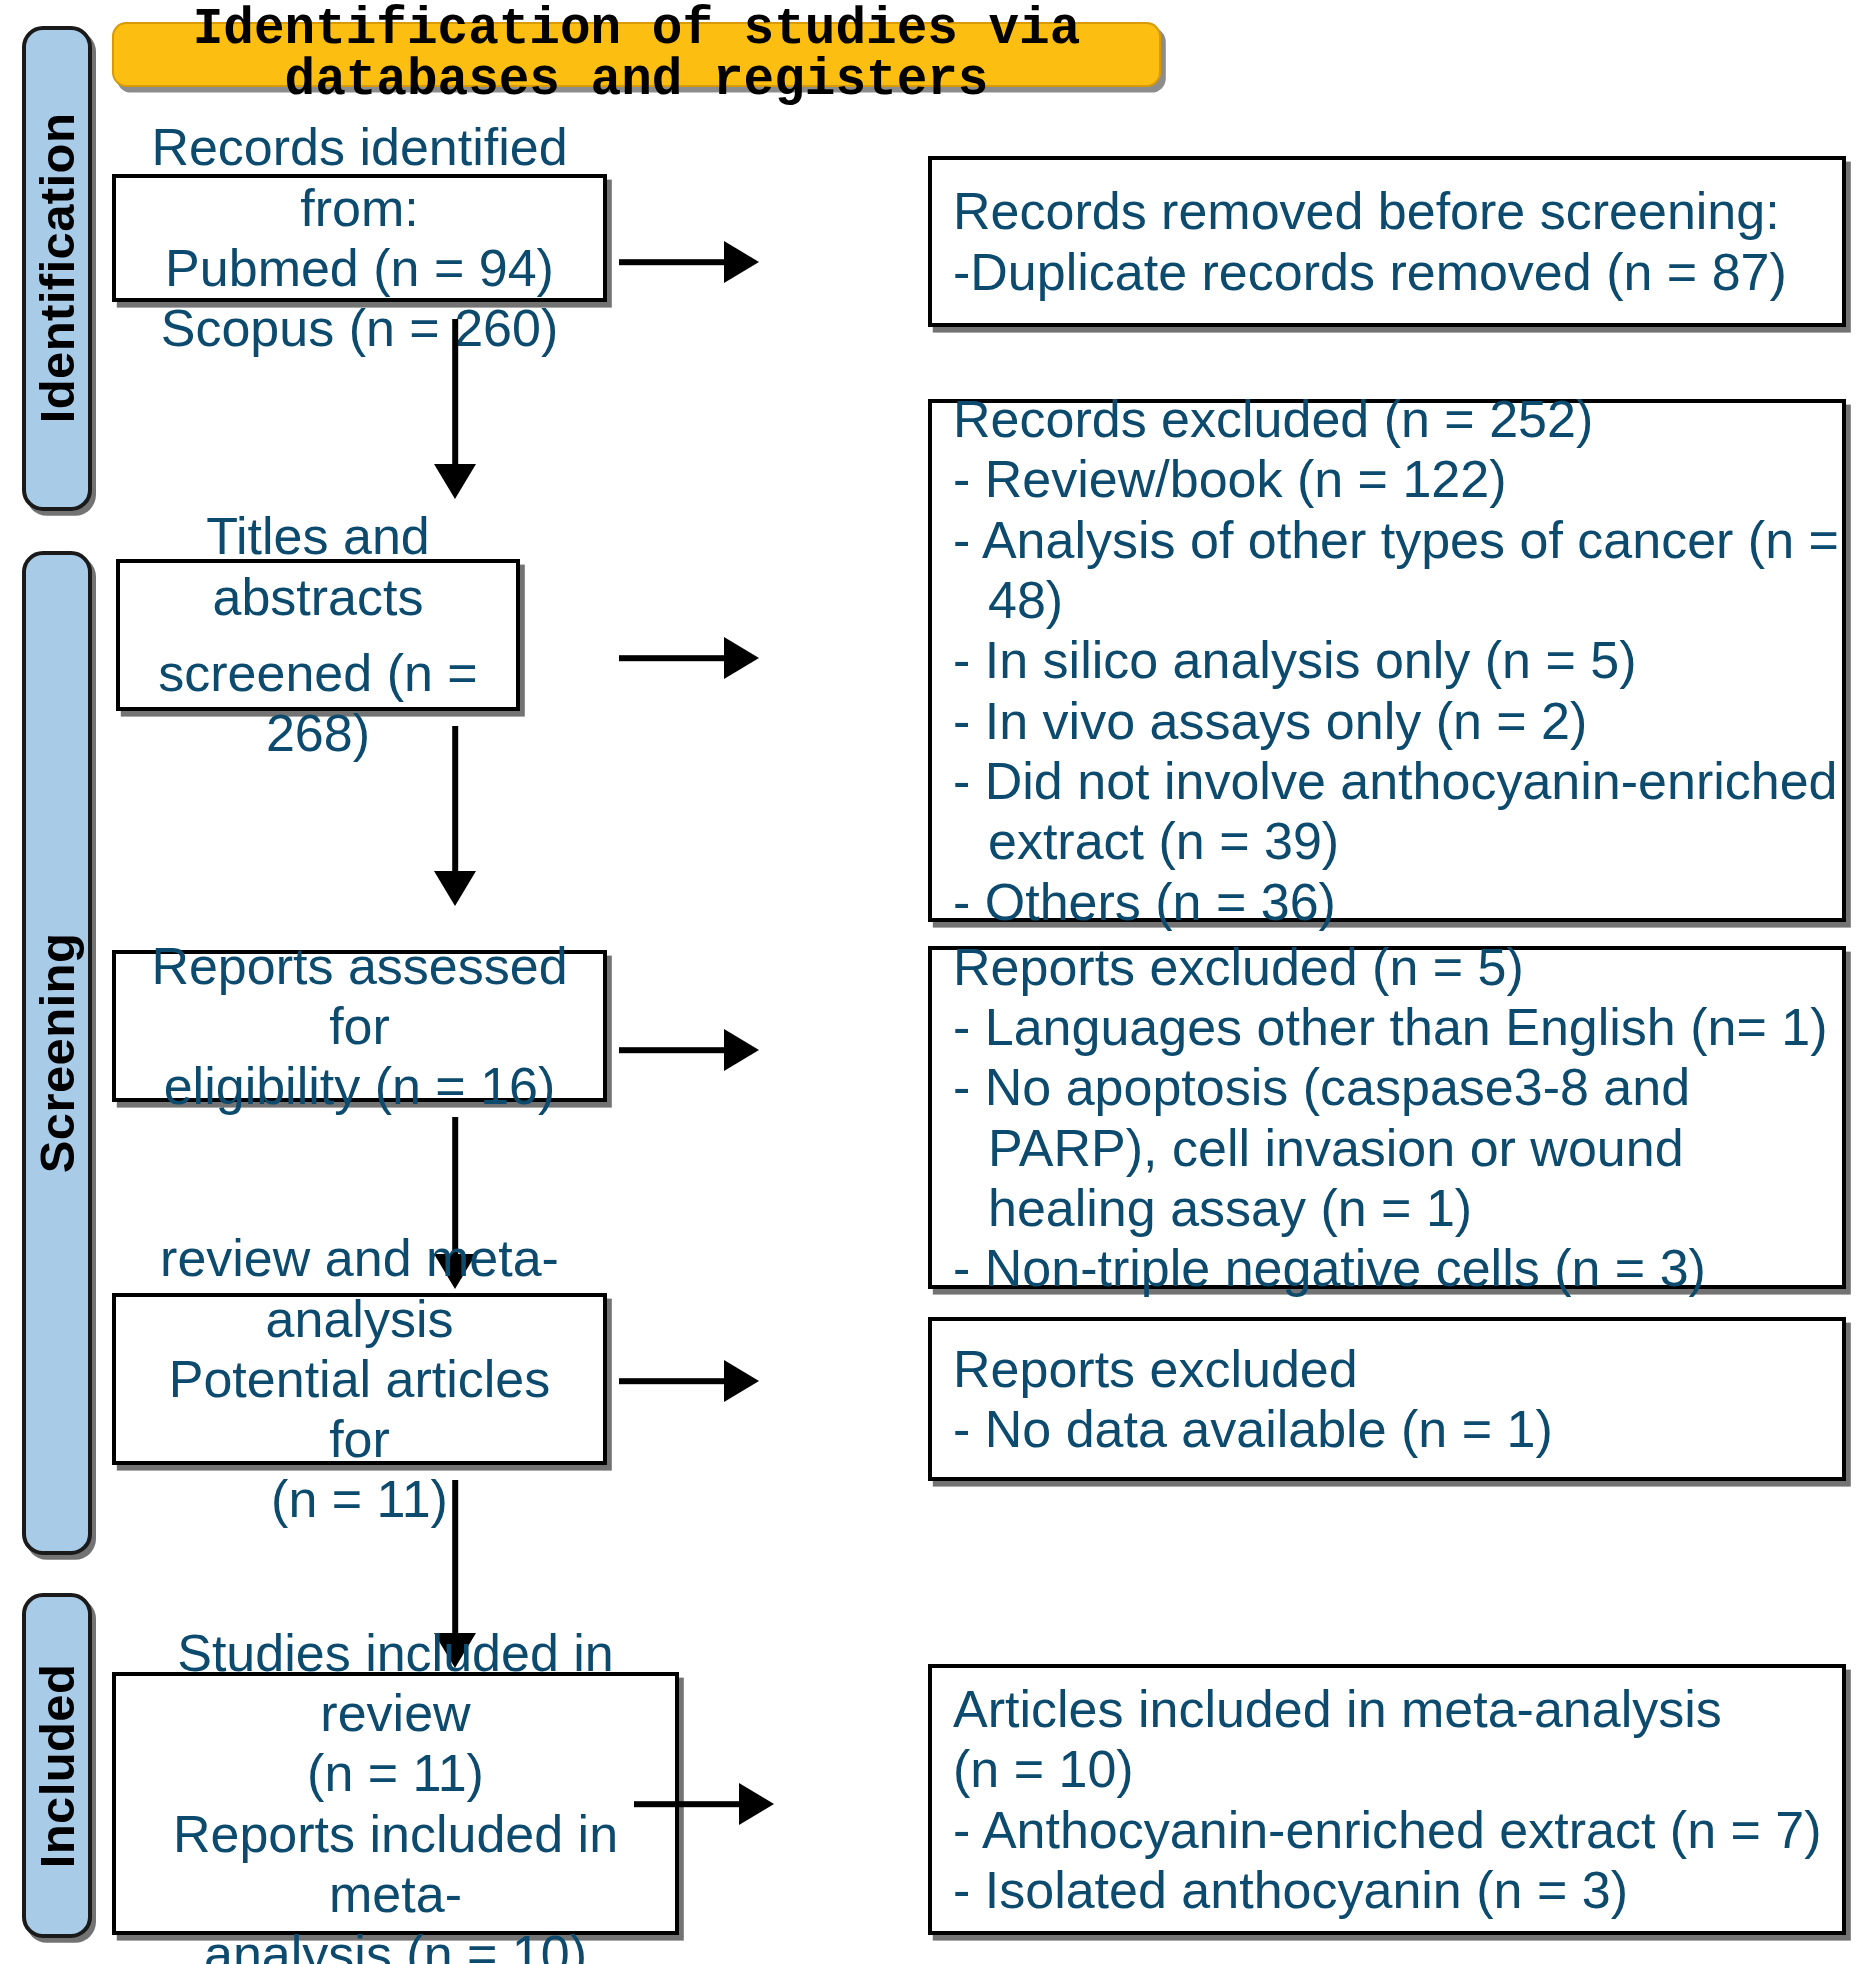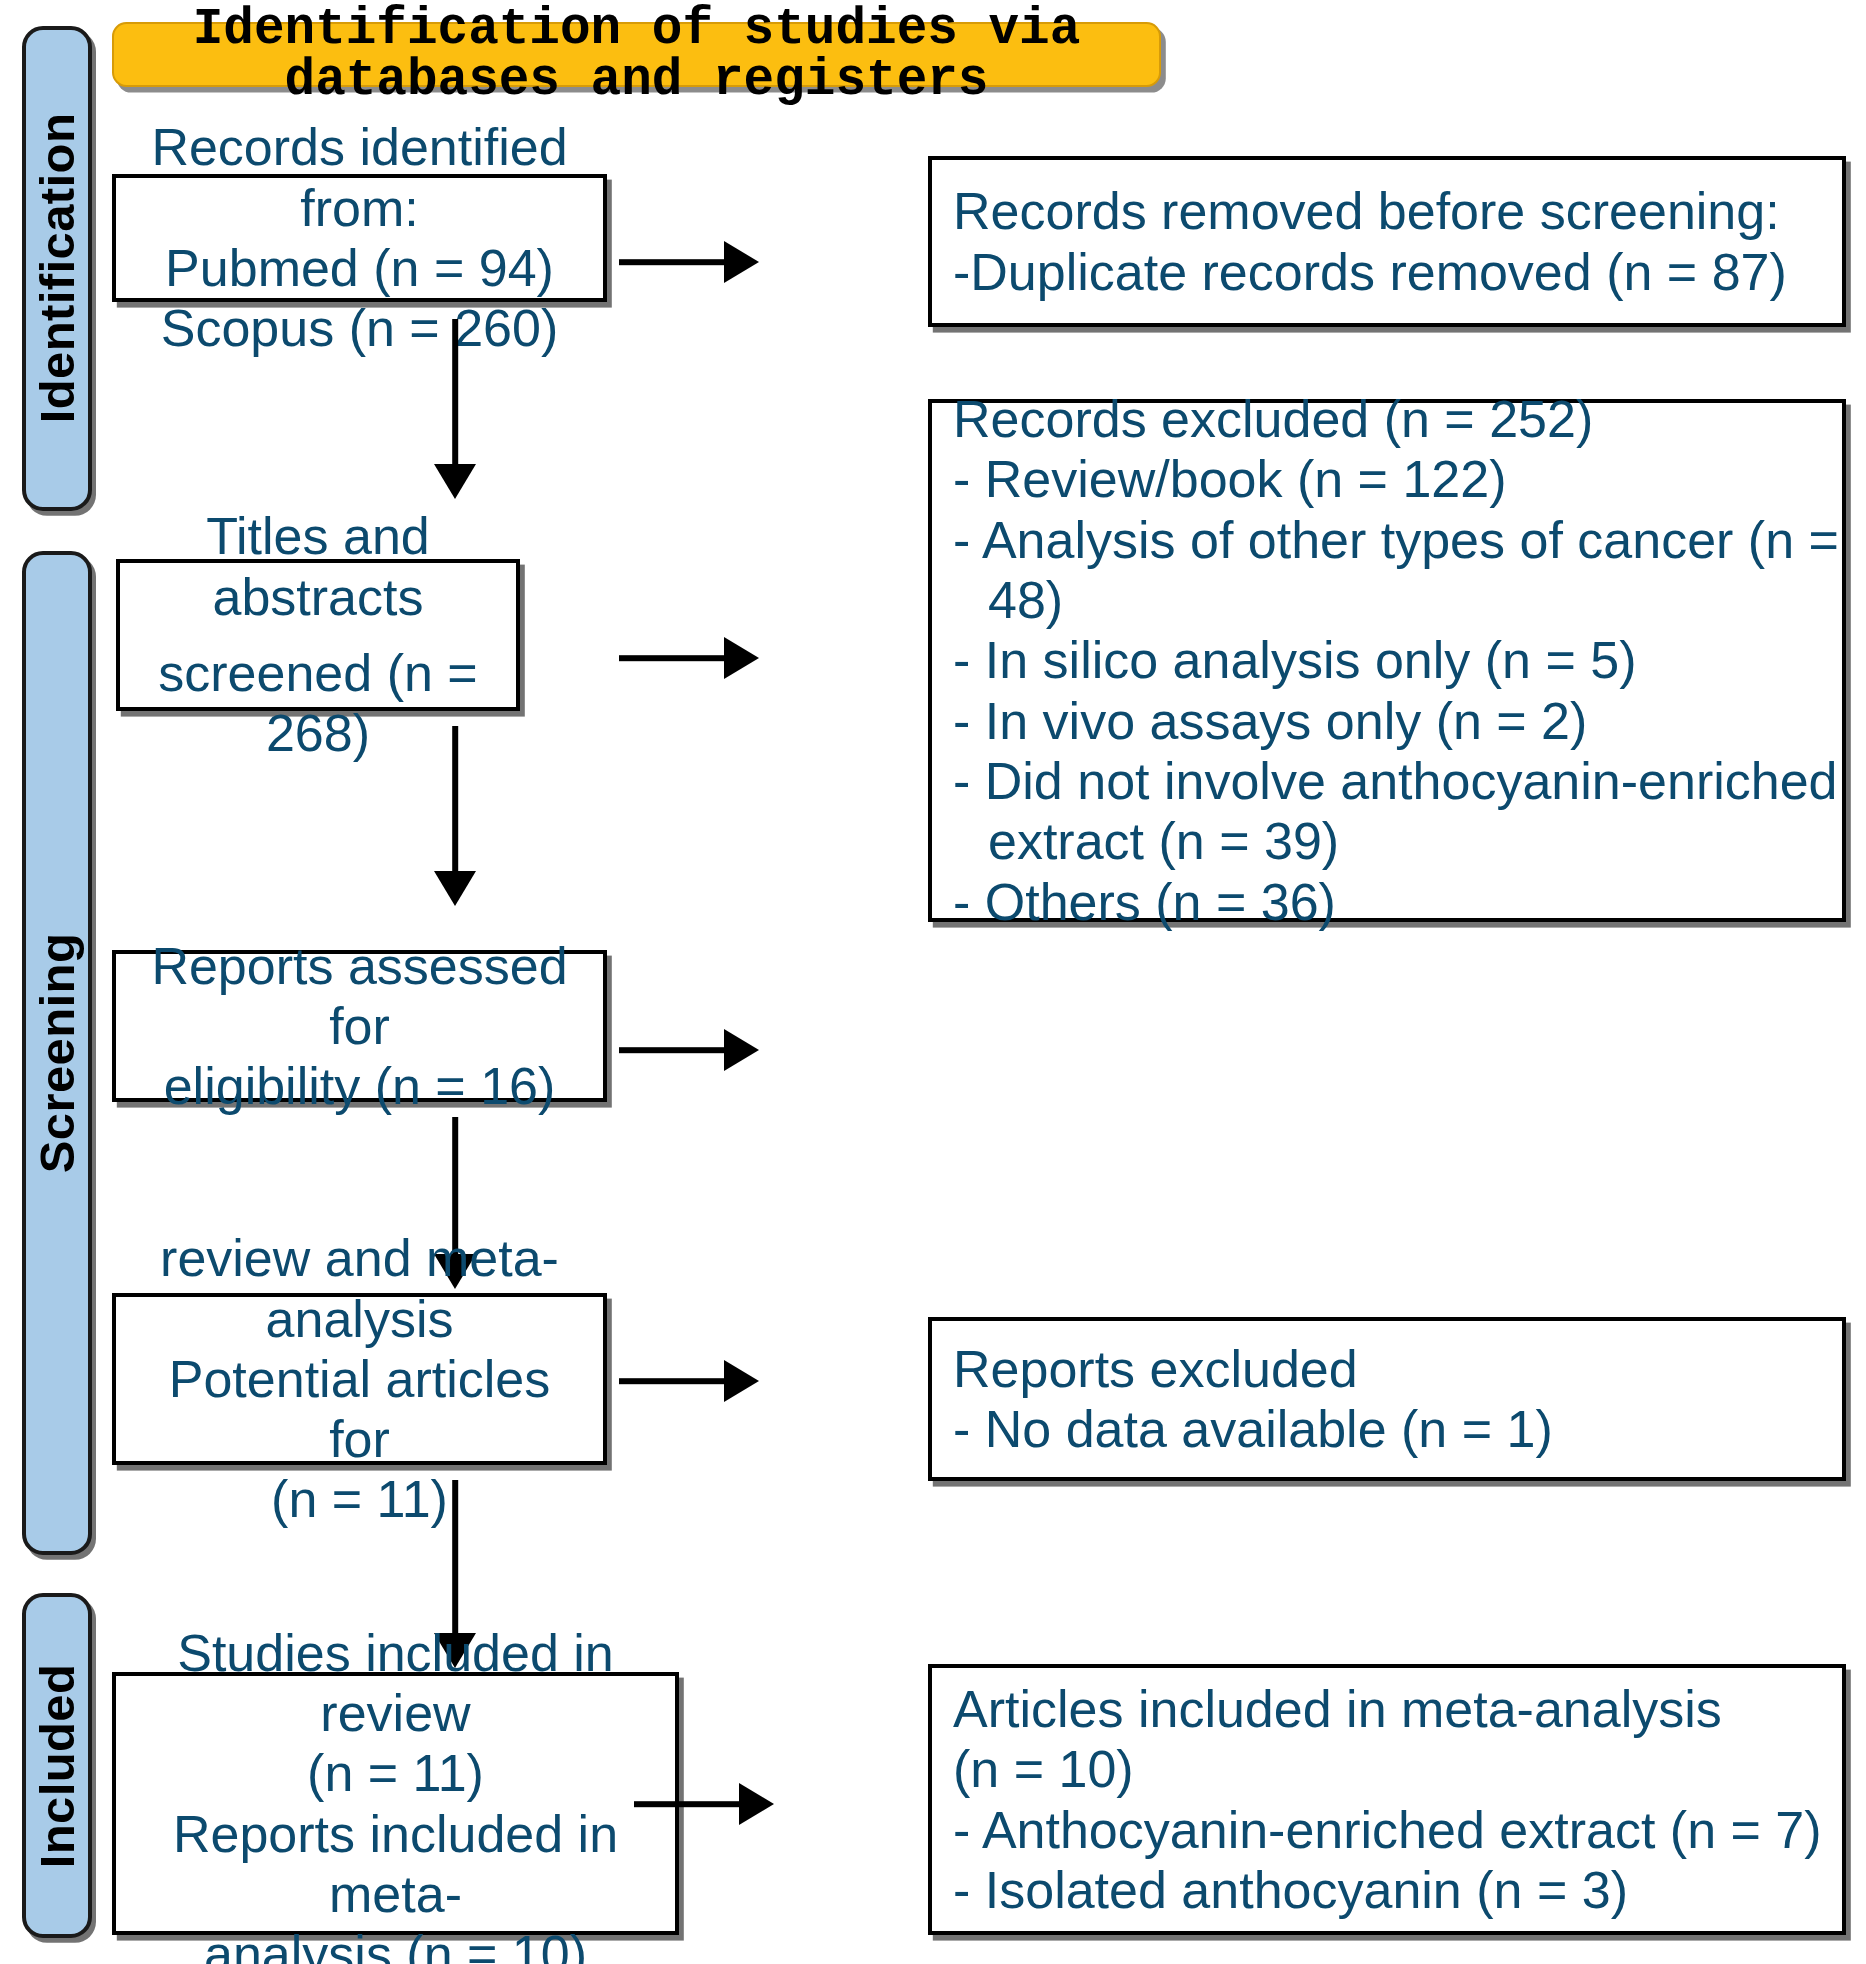--- a/index.html
+++ b/index.html
@@ -196,20 +196,26 @@
   <div class="fbox center" style="left:112px; top:950px; width:495px; height:152px;">
     <div class="fline">Reports assessed for</div>
     <div class="fline">eligibility (n = 16)</div>
   </div>
 
   <div class="arrow-h" style="left:619px; top:1026px; width:140px; height:48px;">
     <div class="shaft" style="width:112px;"></div>
     <div class="head"></div>
   </div>
 
+  <div class="fbox left" style="left:928px; top:946px; width:918px; height:343px;">
+    <div class="fline">Reports excluded (n = 5)</div>
+    <div class="fline bullet">- Languages other than English (n= 1)</div>
+    <div class="fline bullet">- No apoptosis (caspase3-8 and PARP), cell invasion or wound healing assay (n = 1)</div>
+    <div class="fline bullet">- Non-triple negative cells (n = 3)</div>
+  </div>
 
   <div class="arrow-v" style="left:431px; top:1117px; width:48px; height:172px;">
     <div class="shaft" style="height:137px;"></div>
     <div class="head"></div>
   </div>
 
   <div class="fbox center" style="left:112px; top:1293px; width:495px; height:172px;">
     <div class="fline">review and meta-analysis</div>
     <div class="fline">Potential articles for</div>
     <div class="fline">(n = 11)</div>

